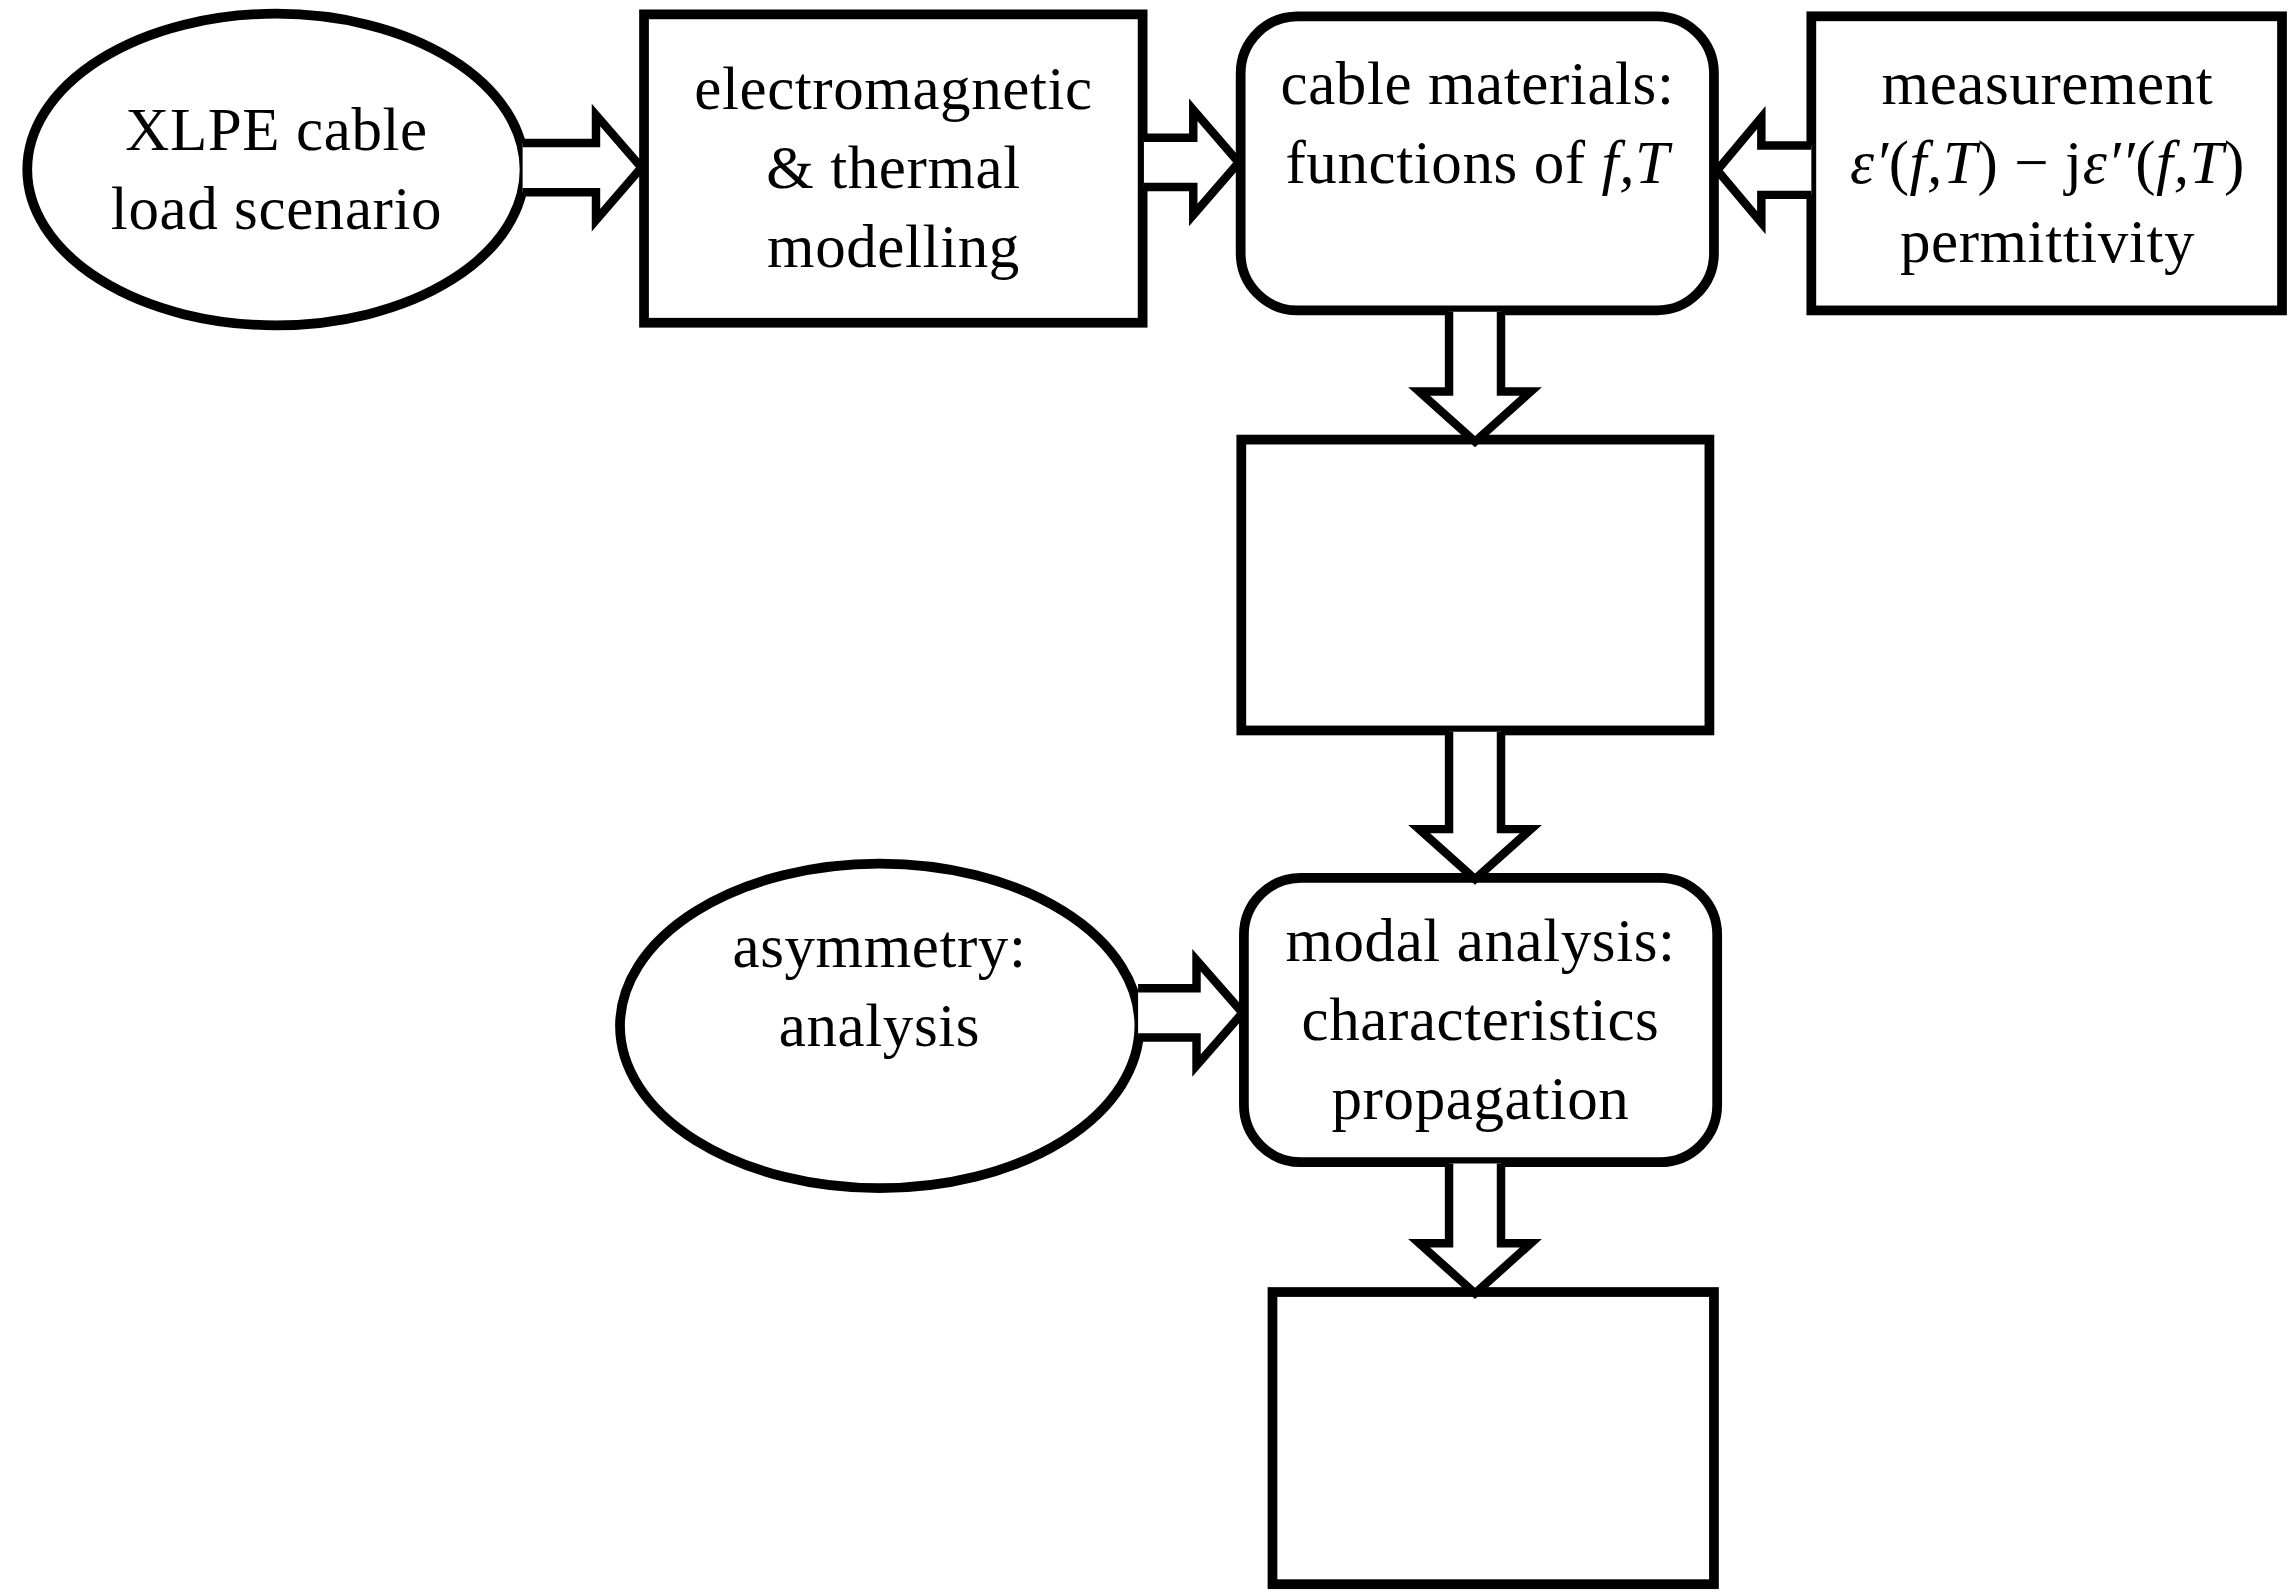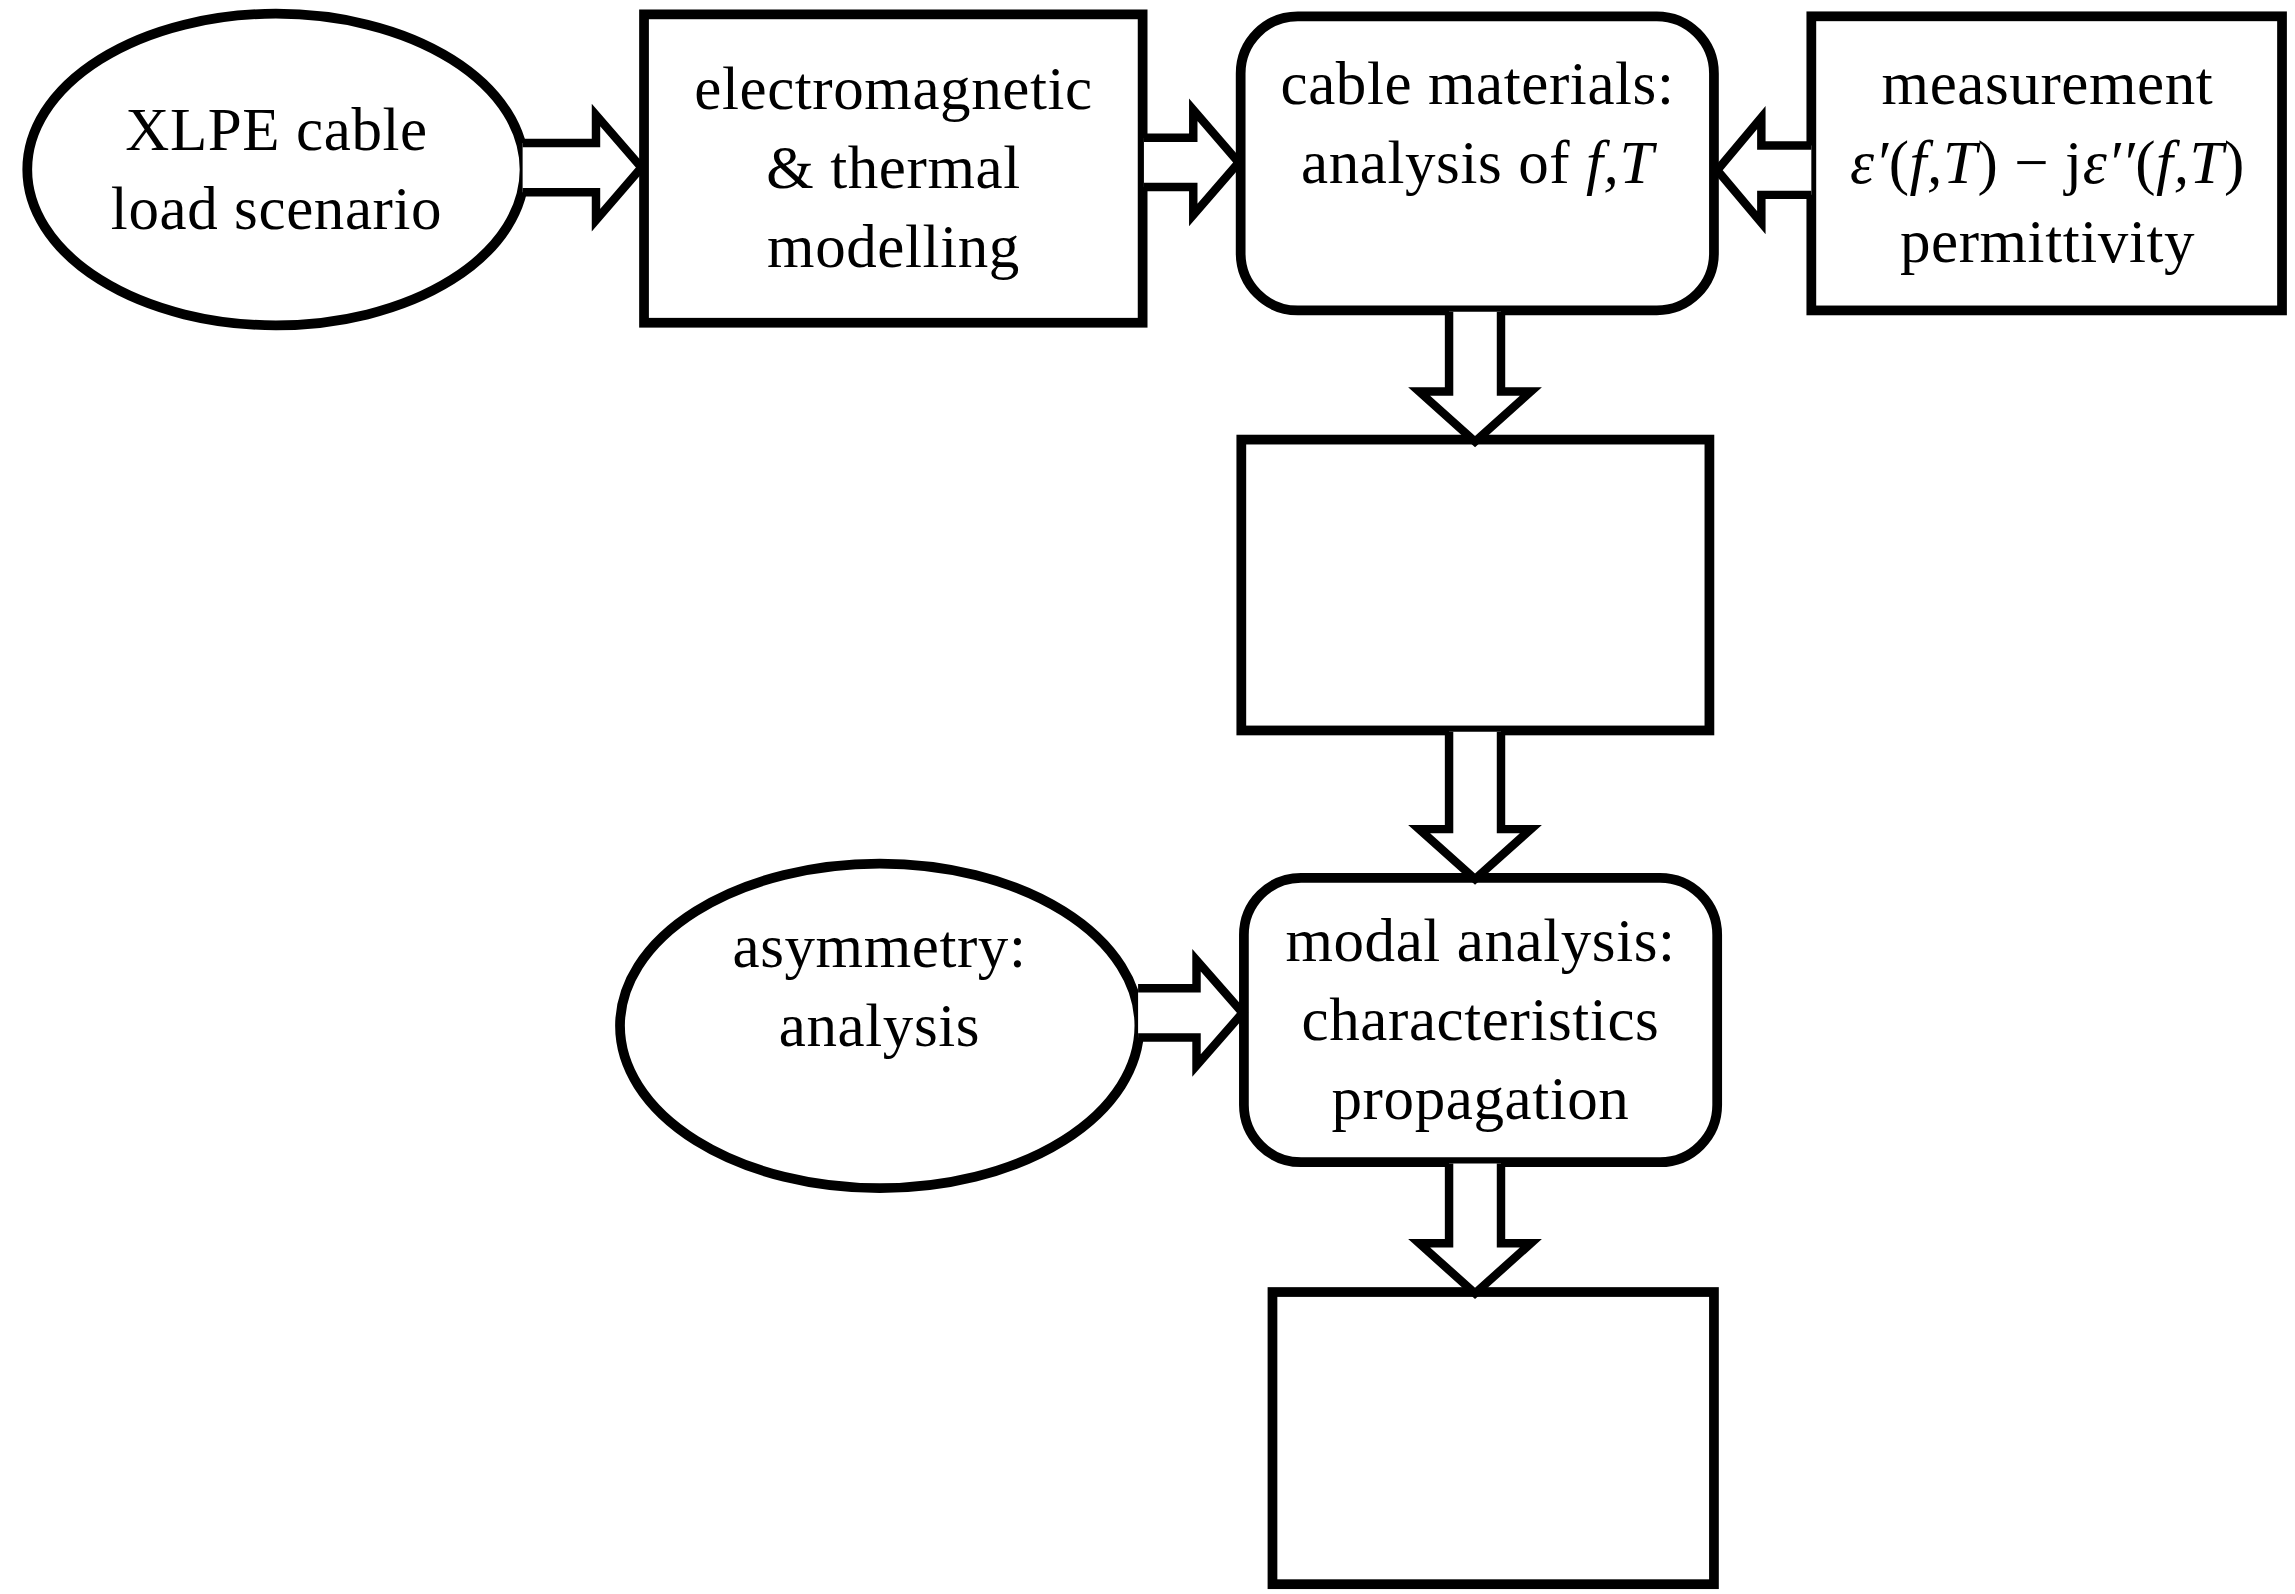--- a/index.html
+++ b/index.html
@@ -66,21 +66,21 @@
   </div>
 
   <div class="label" style="left:644px; top:49px; width:499px;text-align:center;">
     <div class="line">electromagnetic</div>
     <div class="line">&amp; thermal</div>
     <div class="line">modelling</div>
   </div>
 
   <div class="label" style="left:1241px; top:44px; width:473px;">
     <div class="line">cable materials:</div>
-    <div class="line"><span>analysis of </span><i>f,T</i></div>
+    <div class="line"><span>functions of </span><i>f,T</i></div>
   </div>
 
   <div class="label" style="left:1812px; top:44px; width:471px;">
     <div class="line">measurement</div>
     <div class="line"><i>ε′</i><span>(</span><i>f,T</i><span>) − j</span><i>ε′′</i><span>(</span><i>f,T</i><span>)</span></div>
     <div class="line">permittivity</div>
   </div>
 
 
   <div class="label" style="left:620px; top:907px; width:519px;">

